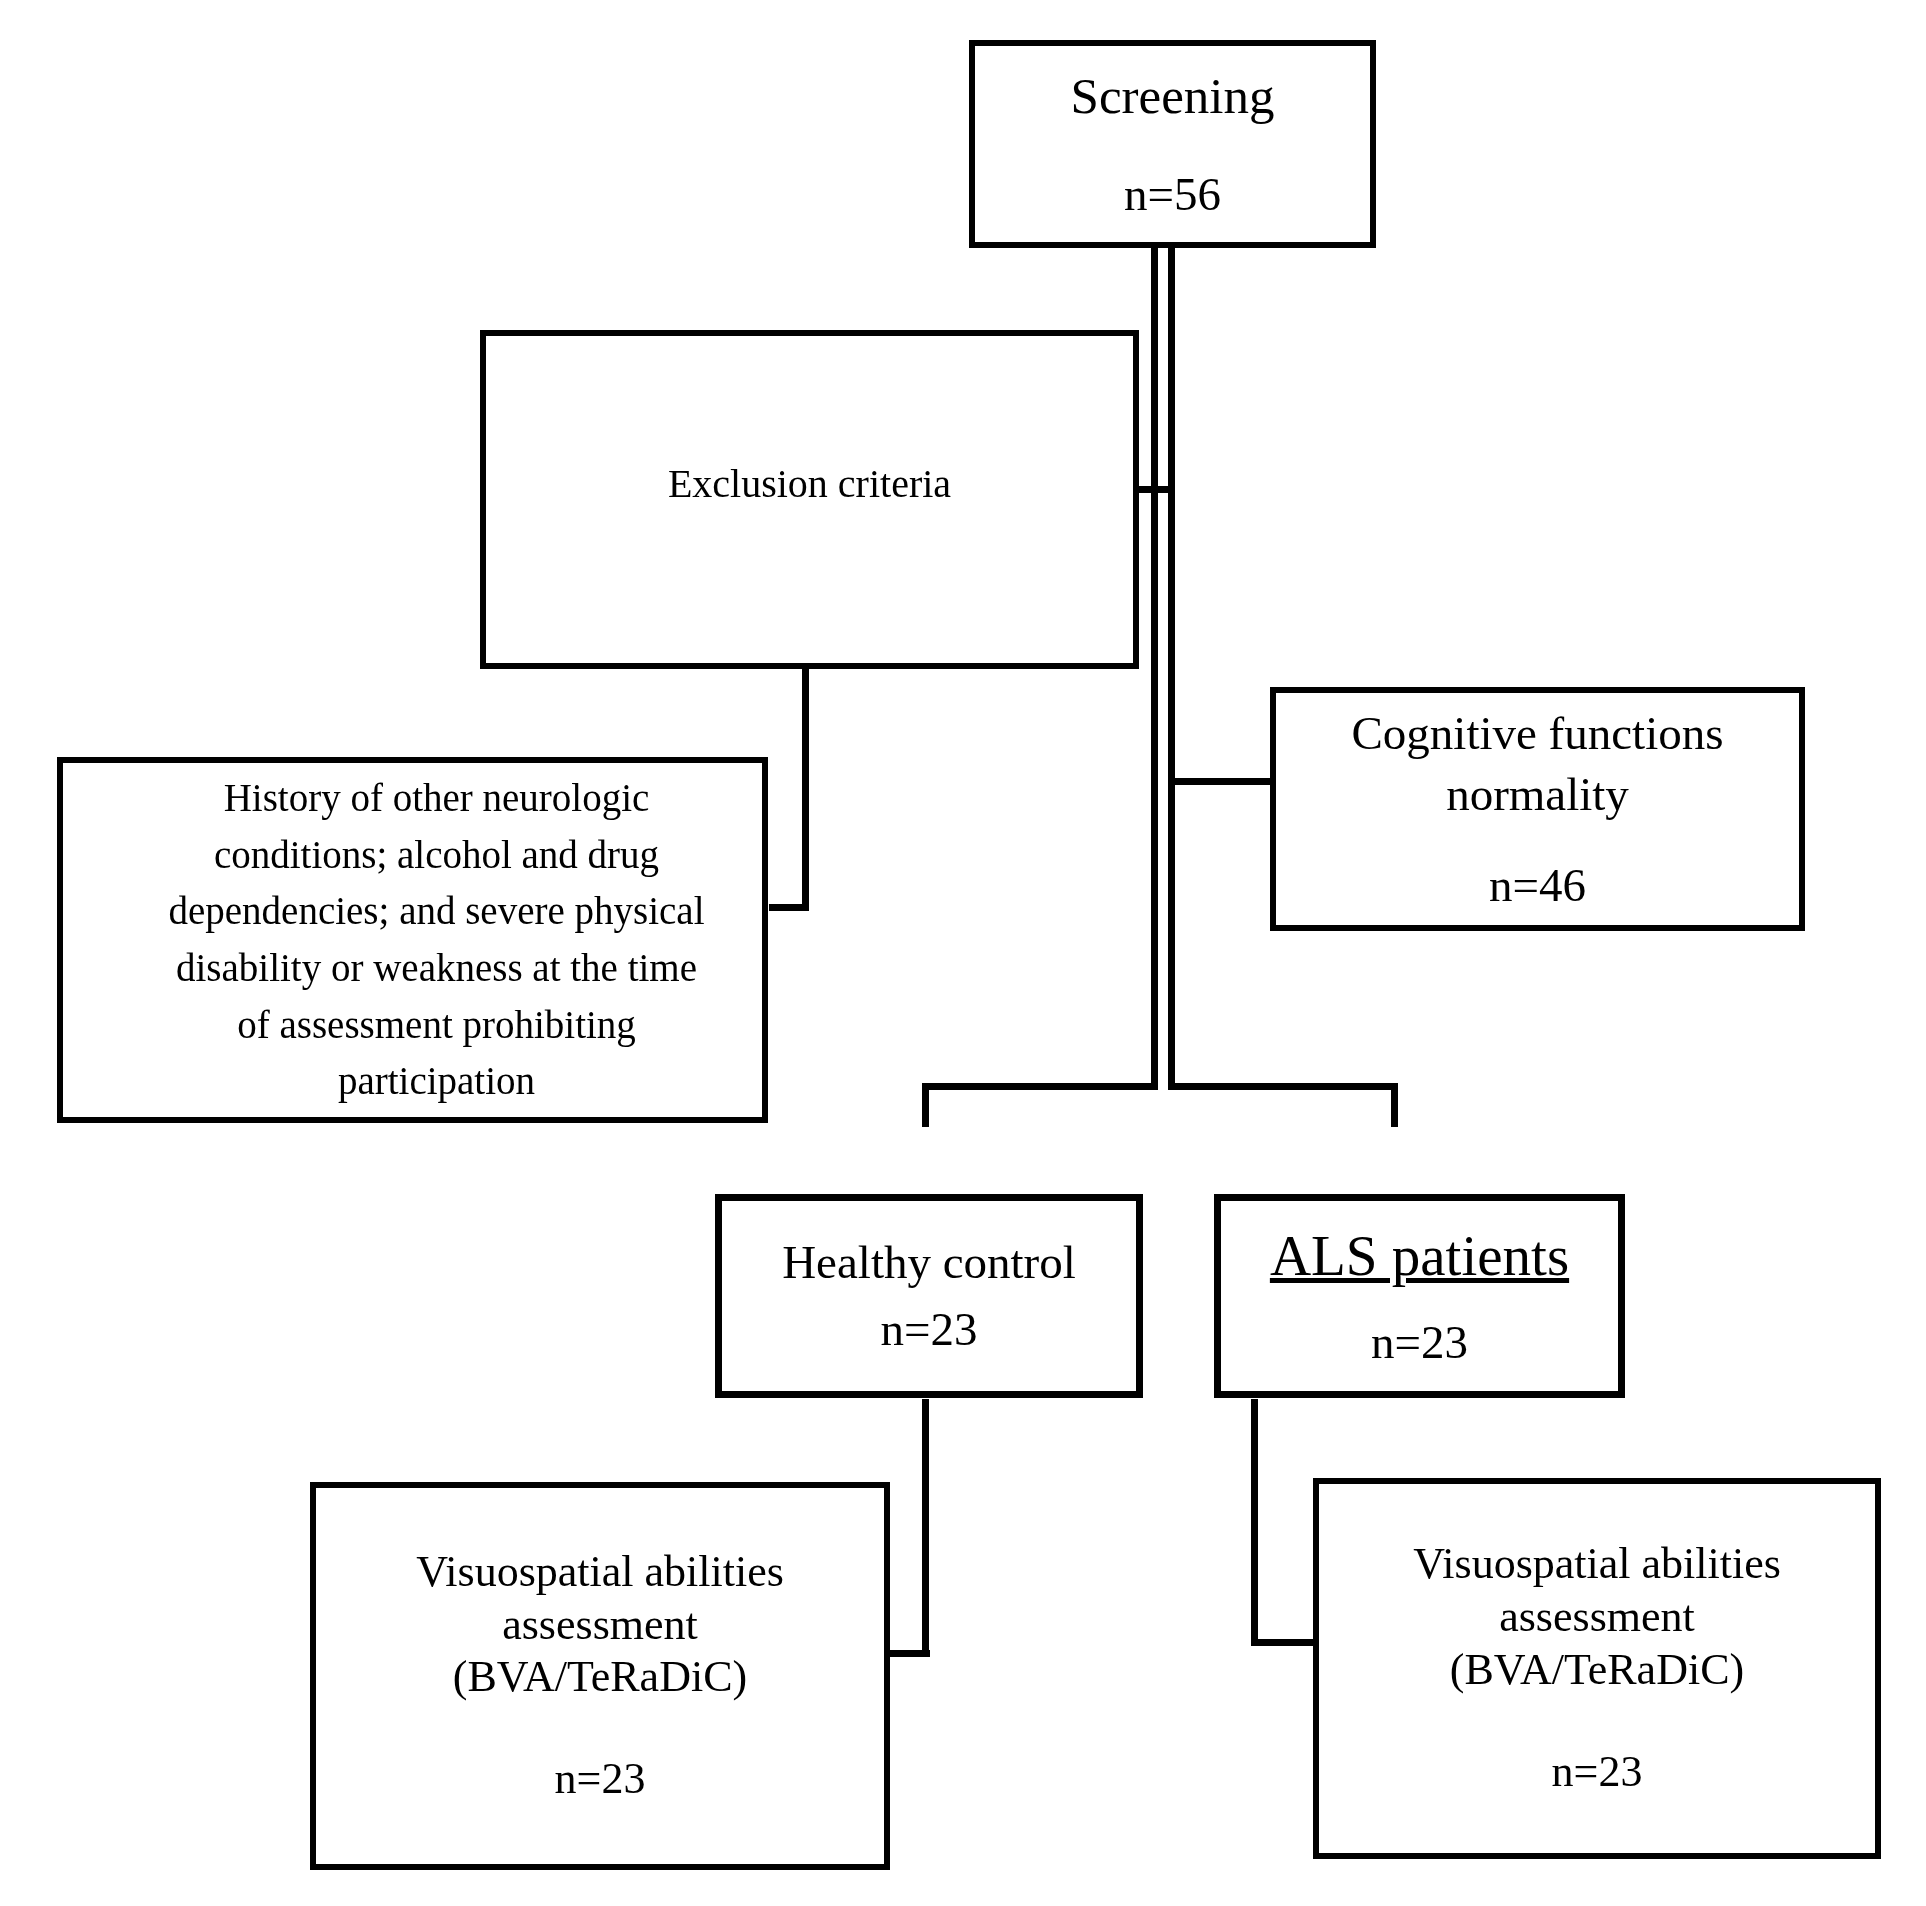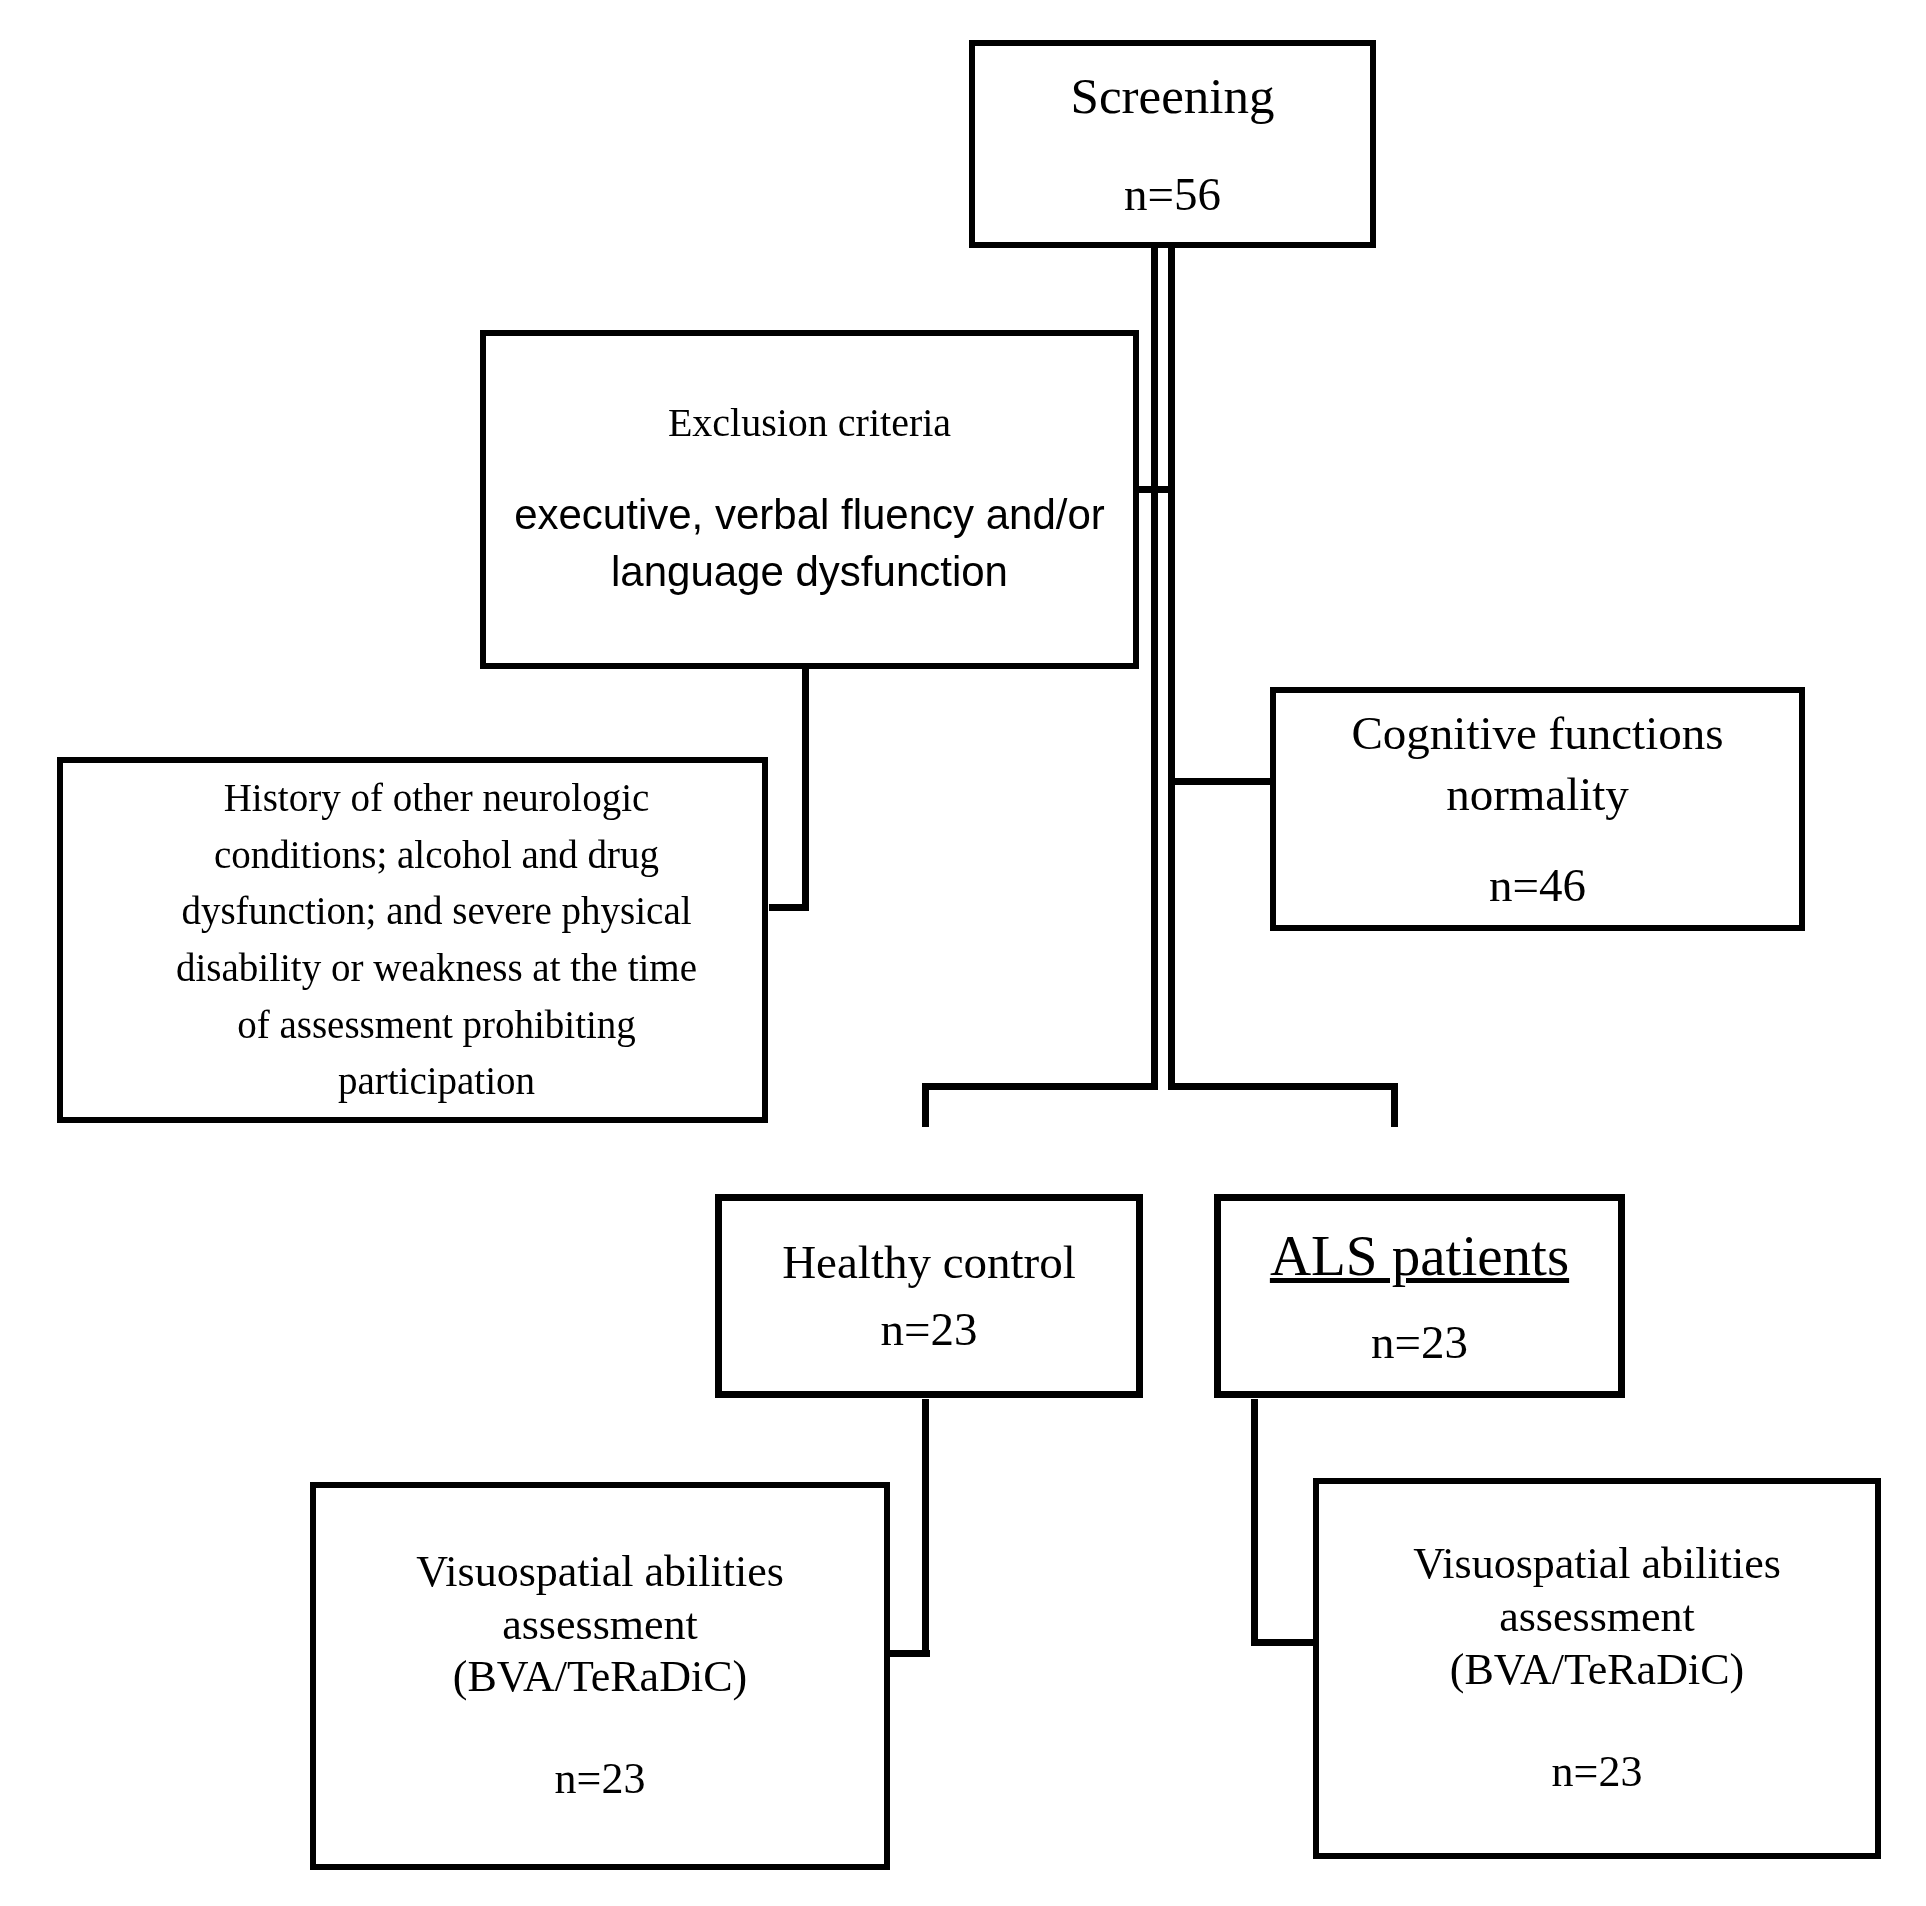--- a/index.html
+++ b/index.html
@@ -91,31 +91,27 @@
   <div class="line conn-als-drop"></div>
   <div class="line conn-als-elbow"></div>
 
   <div class="node box-screening">
     <div class="title title-bold">Screening</div>
     <div class="count">n=56</div>
   </div>
 
   <div class="node box-exclusion">
     <div class="title title-bold">Exclusion criteria</div>
-    <div class="body">
-        <div>executive, verbal fluency and/or</div>
-        <div>language dysfunction</div>
-      </div>
   </div>
 
   <div class="node box-history">
     <div class="body">
         <div>History of other neurologic</div>
         <div>conditions; alcohol and drug</div>
-        <div>dysfunction; and severe physical</div>
+        <div>dependencies; and severe physical</div>
         <div>disability or weakness at the time</div>
         <div>of assessment prohibiting</div>
         <div>participation</div>
       </div>
   </div>
 
   <div class="node box-cognitive">
     <div class="body">
         <div>Cognitive functions</div>
         <div>normality</div>

